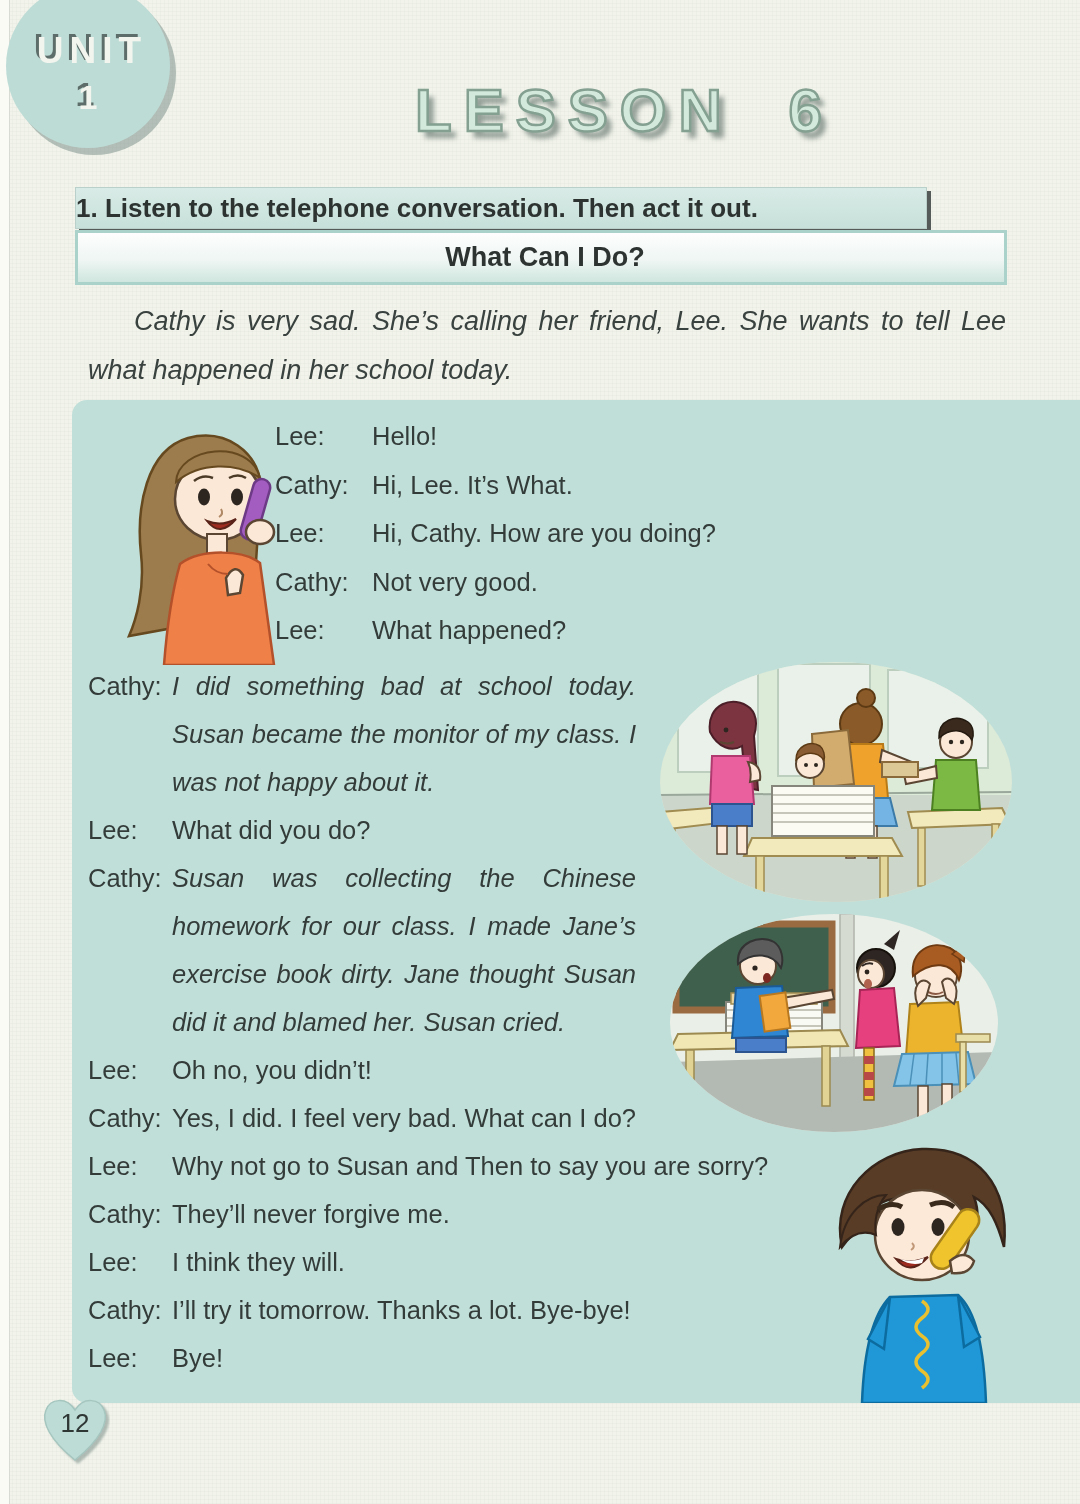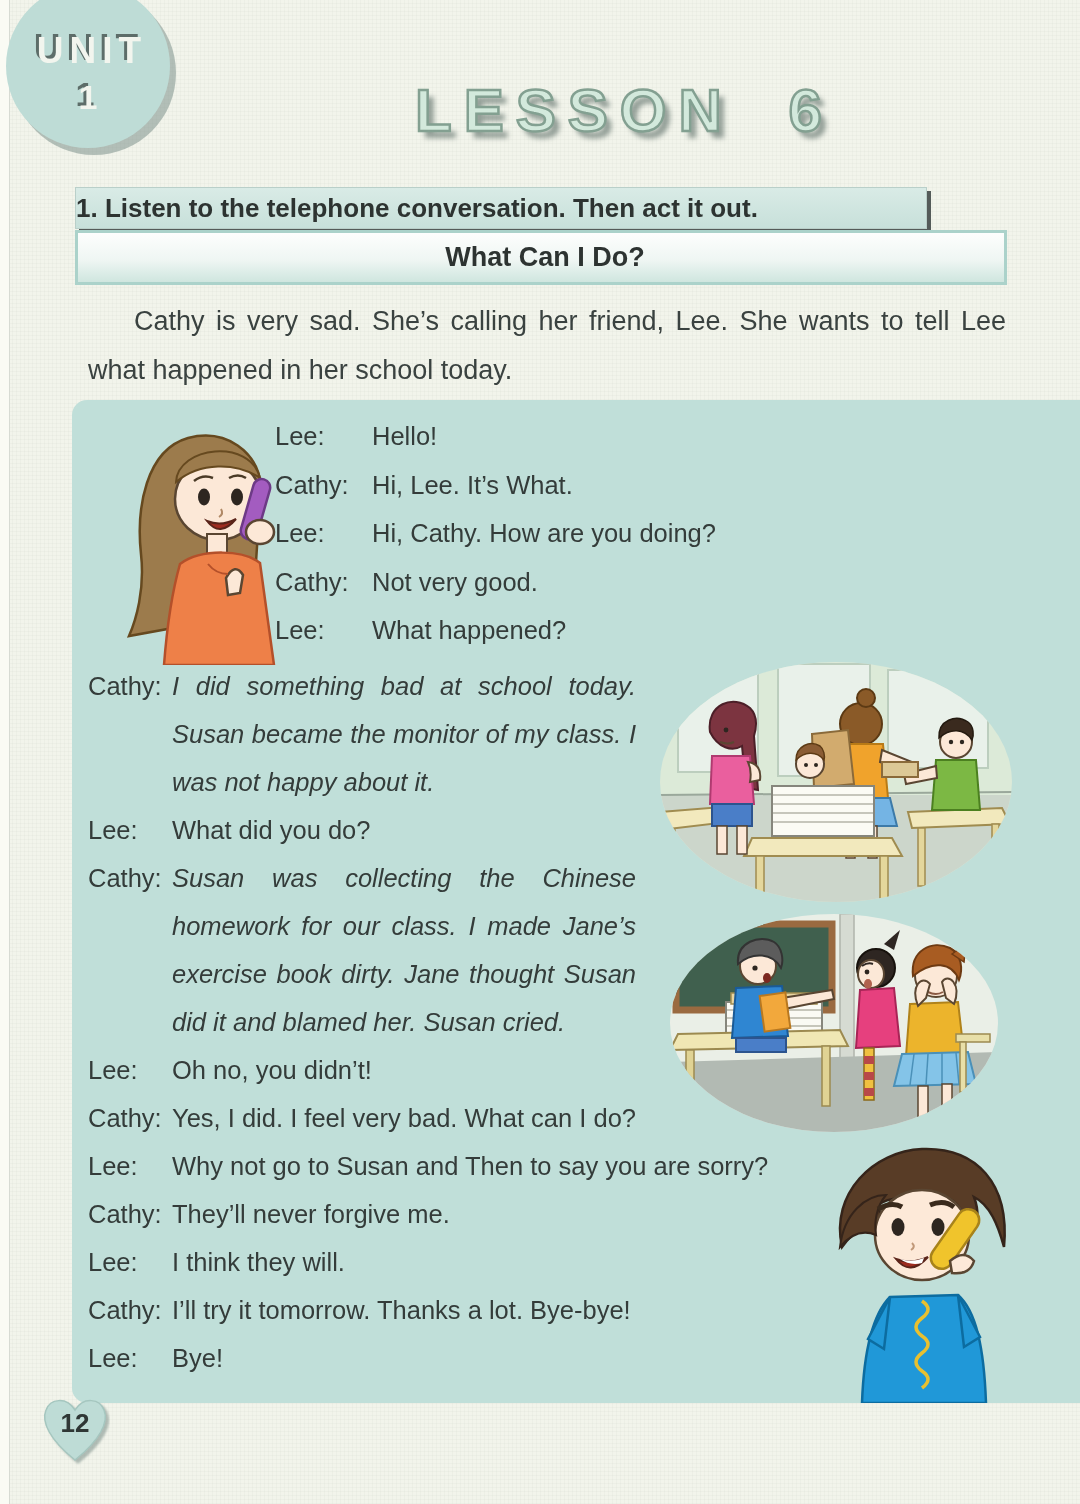--- a/index.html
+++ b/index.html
@@ -64,21 +64,21 @@
   .subtitle-box {
     position:absolute; left:75px; top:230px; width:932px; height:55px;
     border:3px solid #abd2ca;
     background:linear-gradient(180deg,#fdfefd 0%,#eff6f3 55%,#cfe6df 100%);
     display:flex; align-items:center; justify-content:center;
     font-size:27px; font-weight:bold; color:#2d3331;padding-left:8px;
   }
   
   .intro {
     position:absolute; left:88px; top:297px; width:918px;
-    font-size:27px; line-height:49px;
+    font-size:27px; font-style:italic; line-height:49px;
     text-align:justify; text-indent:46px; color:#3a4240;
   }
   
   .dialogue-panel {
     position:absolute; left:72px; top:400px; width:1073px; height:1003px;
     background:#c0dfd9; border-radius:15px;
   }
   .cathy-art { position:absolute; left:36px; top:20px; }
   .dialogue-top { position:absolute; left:203px; top:12px; font-size:25.5px; color:#343c3a; }
   .dialogue-top .drow { display:grid; grid-template-columns:97px 1fr; line-height:48.5px; }
@@ -94,21 +94,21 @@
   .scene-oval {
     position:absolute; border-radius:50%; overflow:hidden;
   }
   .scene-oval-1 { left:588px; top:262px; width:352px; height:240px; }
   .scene-oval-2 { left:598px; top:514px; width:328px; height:218px; }
   .lee-art { position:absolute; left:754px; bottom:0; }
   
   .page-number-heart { position:absolute; left:40px; top:1394px; width:70px; height:72px; }
   .page-number-heart .num {
     position:absolute; left:0; top:14px; width:70px; text-align:center;
-    font-size:26px; font-weight:bold; color:#2f3735;
+    font-size:26px; font-weight:normal; color:#2f3735;
   }
 </style>
 </head>
 <body>
 
 <div class="page">
   <div class="binding-strip"></div>
 
   <div class="unit-badge">
     <div class="unit-label">UNIT</div>

